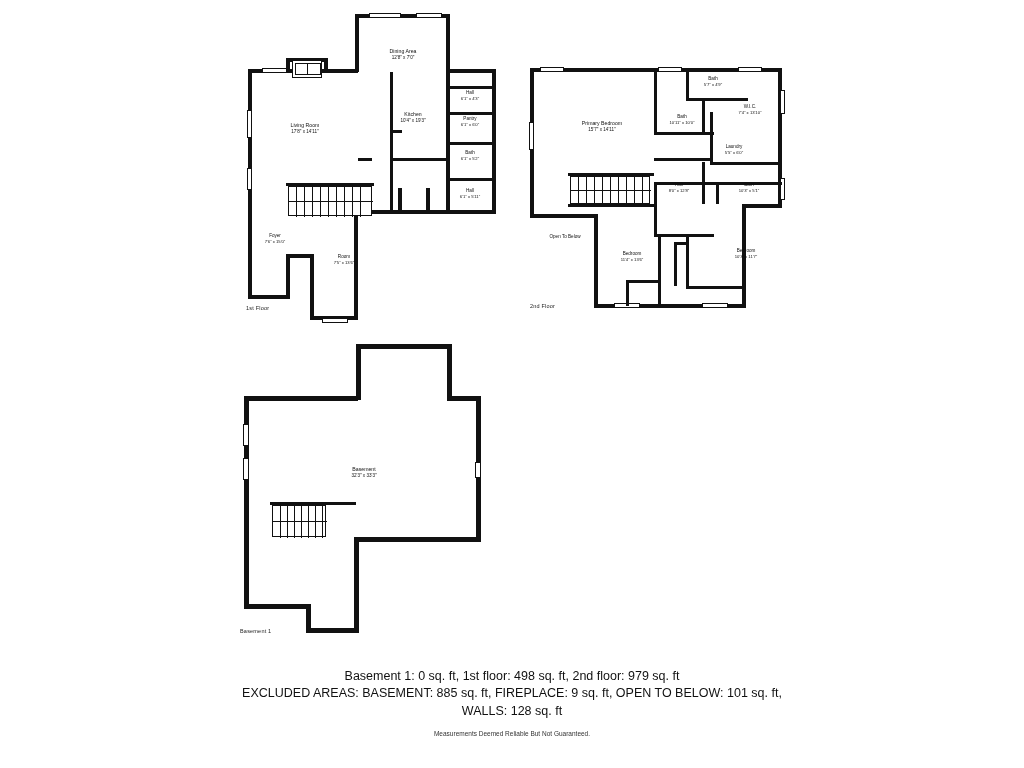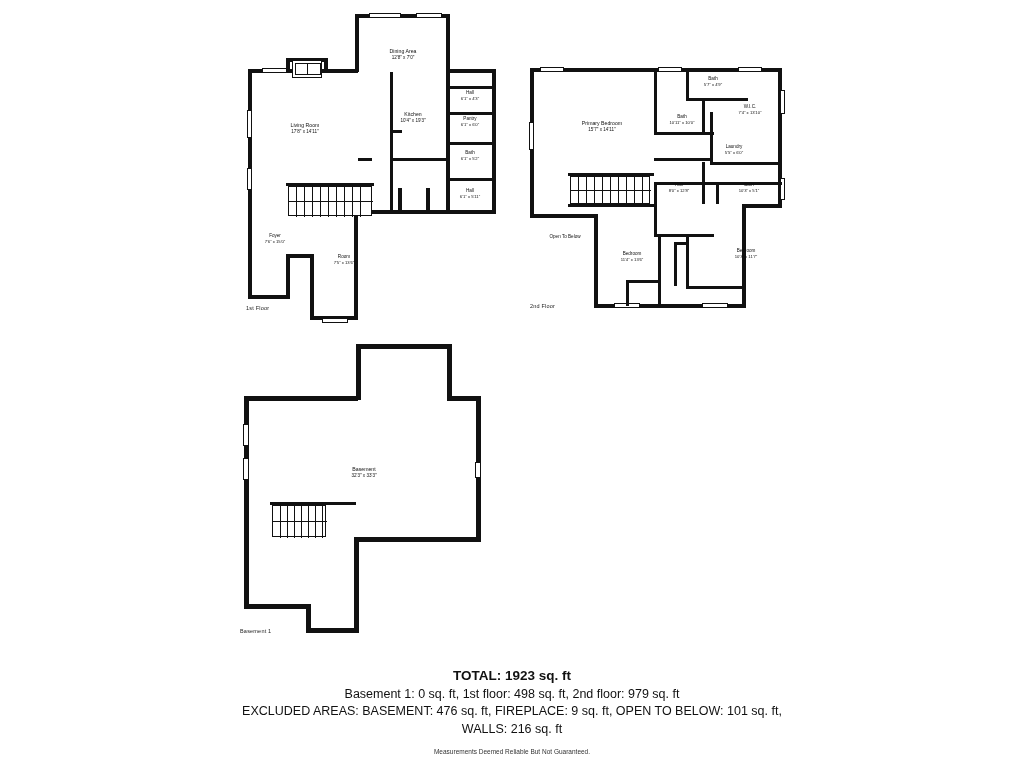--- a/index.html
+++ b/index.html
@@ -355,20 +355,19 @@
 
     <div class="room" style="left:90px; top:128px; width:76px;">
       <span class="rname">Basement</span>
       <span class="rdim">32'3" x 33'3"</span>
     </div>
 
     <div class="floor-label" style="left:4px; top:290px;">Basement 1</div>
   </div>
 
   <div id="summary">
-    <div class="total">TOTAL: 1923 sq. ft</div>
     <div class="line">Basement 1: 0 sq. ft, 1st floor: 498 sq. ft, 2nd floor: 979 sq. ft</div>
-    <div class="line">EXCLUDED AREAS: BASEMENT: 476 sq. ft, FIREPLACE: 9 sq. ft, OPEN TO BELOW: 101 sq. ft,</div>
-    <div class="line">WALLS: 216 sq. ft</div>
+    <div class="line">EXCLUDED AREAS: BASEMENT: 885 sq. ft, FIREPLACE: 9 sq. ft, OPEN TO BELOW: 101 sq. ft,</div>
+    <div class="line">WALLS: 128 sq. ft</div>
     <div class="disclaimer">Measurements Deemed Reliable But Not Guaranteed.</div>
   </div>
 
 </div>
 
 </body></html>

